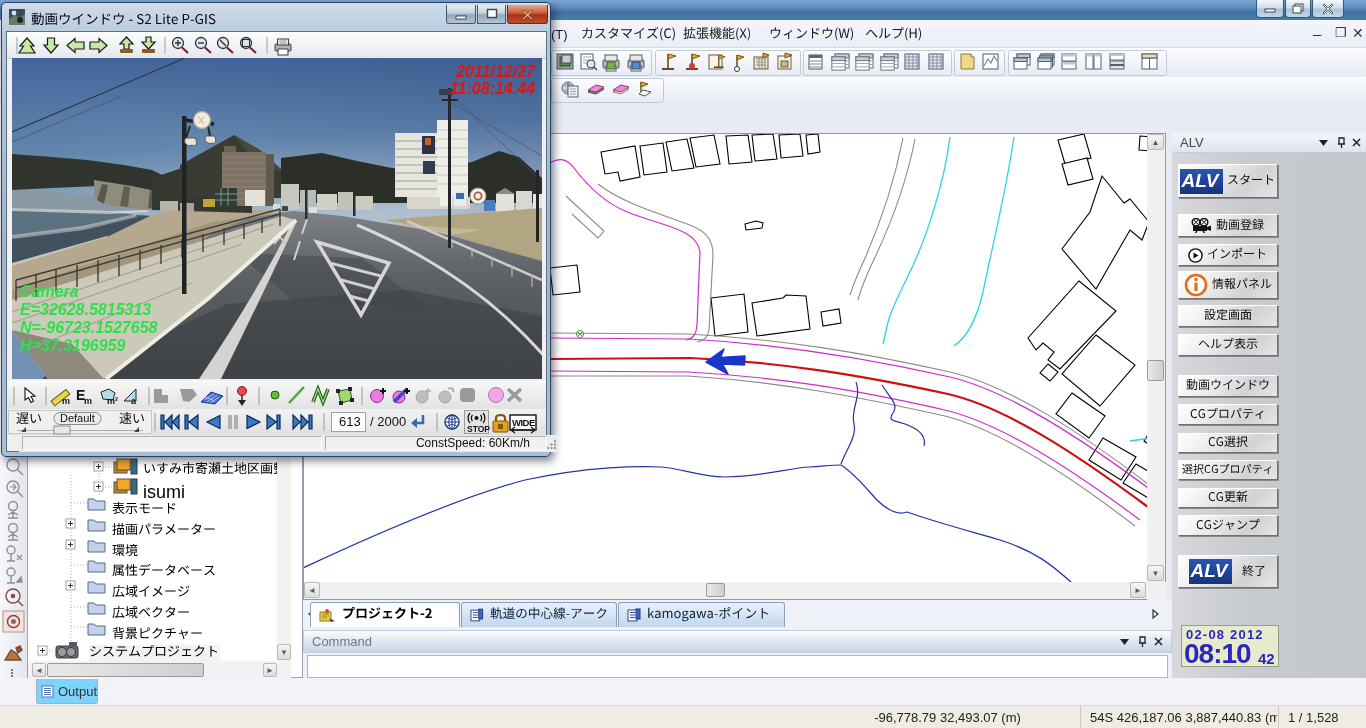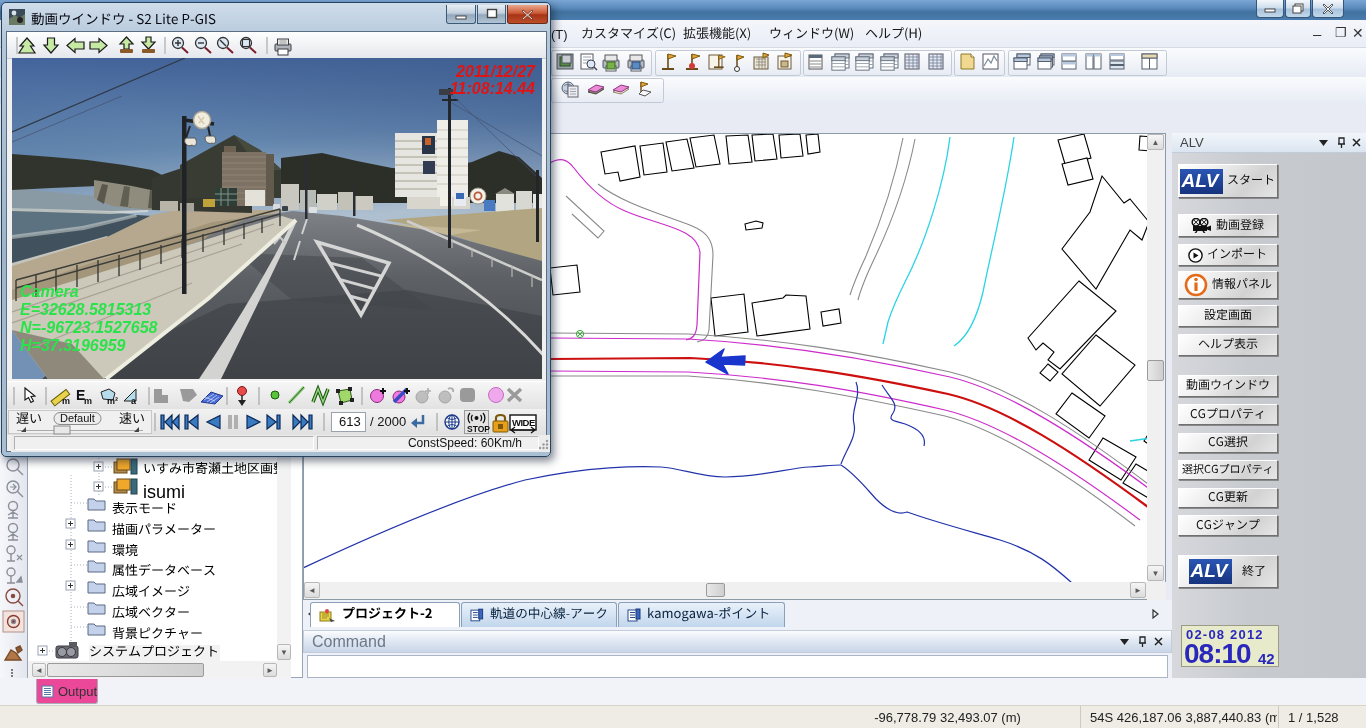--- a/index.html
+++ b/index.html
@@ -11,38 +11,38 @@
 #tb1{left:0;top:48px;width:1366px;height:29px;background:linear-gradient(180deg,#fafbfd,#e6ebf4)}
 #tb2{left:0;top:77px;width:1366px;height:27px;background:linear-gradient(180deg,#fafbfd,#e6ebf4)}
 #mapview{left:303px;top:133px;width:863px;height:467px;background:#fff;border:1px solid #8d9aa8}
 #map-vs{left:1147px;top:134px;width:18px;height:448px;background:#f0f0f0}
 #map-hs{left:304px;top:582px;width:843px;height:17px;background:#f0f0f0}
 .sbtn{position:absolute;background:linear-gradient(180deg,#f5f5f5,#dcdcdc);border:1px solid #b8b8b8;border-radius:2px;color:#5a5a5a;text-align:center}
 .sthumb{position:absolute;background:linear-gradient(90deg,#e8e8e8,#cfcfcf);border:1px solid #9a9a9a;border-radius:2px}
 #tabsrow{left:303px;top:600px;width:869px;height:28px;background:#eef1f7}
 .mtab{position:absolute;top:2px;height:25px;border:1px solid #8aa0b8;border-bottom:none;border-radius:3px 3px 0 0;font-size:13px;display:flex;align-items:center;padding:0 8px;gap:6px;color:#123;white-space:nowrap;overflow:hidden}
 #cmdpanel{left:303px;top:628px;width:869px;height:54px;background:#eef1f7}
-#cmdhead{position:absolute;left:0;top:2px;width:869px;height:23px;background:linear-gradient(180deg,#fbfcfe 0%,#dfe7f2 50%,#c9d6e8 100%);border:1px solid #c2ccdb;color:#6b7988;font-size:16px;line-height:21px;padding-left:8px}
+#cmdhead{position:absolute;left:0;top:2px;width:869px;height:23px;background:linear-gradient(180deg,#fbfcfe 0%,#dfe7f2 50%,#c9d6e8 100%);border:1px solid #c2ccdb;color:#6b7988;font-size:13px;line-height:21px;padding-left:8px}
 #cmdinput{position:absolute;left:4px;top:27px;width:861px;height:23px;background:#fff;border:1px solid #aab6c6}
 #alvpanel{left:1172px;top:133px;width:194px;height:545px;background:linear-gradient(90deg,#d6d8dc 0%,#c7cacf 40%,#c3c6cb 100%)}
 #alvhead{position:absolute;left:0;top:0;width:194px;height:20px;background:linear-gradient(180deg,#f2f6fb,#dbe5f1);border-bottom:1px solid #c2ccdb;color:#444;font-size:13px;line-height:19px;padding-left:8px}
 .alvbtn{position:absolute;left:6px;width:100px;background:linear-gradient(135deg,#ffffff 0%,#ececec 35%,#d2d2d2 70%,#e6e6e6 100%);border:1px solid #9a9a9a;border-top-color:#fff;border-left-color:#fff;border-right-color:#707070;border-bottom-color:#707070;box-shadow:1px 1px 0 #8a8a8a;display:flex;align-items:center;justify-content:center;font-size:12px;color:#111;gap:4px}
 #statusbar{left:0;top:705px;width:1366px;height:23px;background:#efece5;border-top:1px solid #d8d4c8;font-size:13px;color:#222}
 #strip2{left:0;top:678px;width:1366px;height:27px;background:#f2f3f8}
 #leftstrip{left:0;top:104px;width:27px;height:574px;background:linear-gradient(90deg,#f6f7fa,#e3e6ee)}
 #treepanel{left:27px;top:104px;width:276px;height:574px;background:#fff;border:1px solid #98a5b4}
 .trow{position:absolute;font-size:18px;color:#000;white-space:nowrap}
 #floatwin{left:1px;top:2px;width:550px;height:455px;background:linear-gradient(180deg,#cfdcea 0%,#b4c8da 8%,#9db4ca 55%,#a9bfd4 100%);border:1px solid #25425f;border-radius:5px;box-shadow:3px 4px 9px rgba(20,30,50,.55)}
 #fw-title{position:absolute;left:4px;top:3px;width:542px;height:25px;color:#0a0a14;font-size:13px}
 #fw-inner{position:absolute;left:4px;top:28px;width:541px;height:421px;border:1px solid #5a6f84;background:#f0f0f0}
 #fw-toolbar{position:absolute;left:0;top:0;width:539px;height:27px;background:linear-gradient(180deg,#fefefe,#e4e7ec);border-bottom:1px solid #c8ccd4;display:flex;align-items:center}
 #fw-photo{position:absolute;left:5px;top:26px;width:530px;height:321px;background:#7391b4}
 #fw-tools1{position:absolute;left:0;top:349px;width:539px;height:28px;background:linear-gradient(180deg,#f6f6f6,#e2e2e2);border-top:1px solid #fff;display:flex;align-items:center}
 #fw-tools2{position:absolute;left:0;top:377px;width:539px;height:26px;background:linear-gradient(180deg,#f2f2f2,#e0e0e0);display:flex;align-items:flex-end}
-#fw-status{position:absolute;left:4px;top:403px;width:539px;height:17px;background:#ececec;font-size:12px}
+#fw-status{position:absolute;left:12px;top:403px;width:539px;height:17px;background:#ececec;font-size:12px}
 svg{display:block}
 </style></head>
 <body>
 
 <div class="abs" id="titlebar"></div>
 <div class="abs capbtn" style="left:1256px;width:28px">
     <svg width="12" height="10">
       <rect x="1" y="6" width="10" height="3" fill="#fff" stroke="#444"></rect>
     </svg>
   </div>
@@ -663,21 +663,21 @@
       </span>
     </div>
   <div style="position:absolute;left:9px;top:492px;width:98px;height:42px;background:#e7eacb;border:1px solid #9a9c88;color:#2a28bc;font-weight:bold;overflow:hidden">
      <div style="position:absolute;left:4px;top:1px;font-size:13px;letter-spacing:1.2px">02-08 2012</div>
      <div style="position:absolute;left:2px;top:12px;font-size:28px;letter-spacing:-1px">08:10</div>
      <div style="position:absolute;left:76px;top:24px;font-size:15px">42</div>
   </div>
 </div>
 
 <div class="abs" id="strip2">
-  <div style="position:absolute;left:36px;top:1px;width:62px;height:25px;background:#ec4899;border:1px solid #a8aeb8;border-top:none;border-radius:0 0 3px 3px;display:flex;align-items:center;gap:4px;padding-left:4px;font-size:13px;color:#333">
+  <div style="position:absolute;left:36px;top:1px;width:62px;height:25px;background:#7dd3fc;border:1px solid #a8aeb8;border-top:none;border-radius:0 0 3px 3px;display:flex;align-items:center;gap:4px;padding-left:4px;font-size:13px;color:#333">
     <svg width="13" height="13" viewBox="0 0 13 13">
         <rect x="1" y="1" width="11" height="11" fill="#fff" stroke="#5577aa"></rect>
         <path d="M3 3.5 L10 3.5 M3 5.5 L10 5.5 M3 7.5 L10 7.5 M3 9.5 L10 9.5" stroke="#5577aa" stroke-width="1"></path>
       </svg>
     Output</div>
 </div>
 <div class="abs" id="statusbar">
   <div style="position:absolute;left:820px;top:4px;width:255px;text-align:center">-96,778.79 32,493.07 (m)</div>
   <div style="position:absolute;left:1080px;top:0;width:1px;height:23px;background:#cdc9bd"></div>
   <div style="position:absolute;left:1090px;top:4px;white-space:nowrap;overflow:hidden;width:187px">54S 426,187.06 3,887,440.83 (m)</div>

